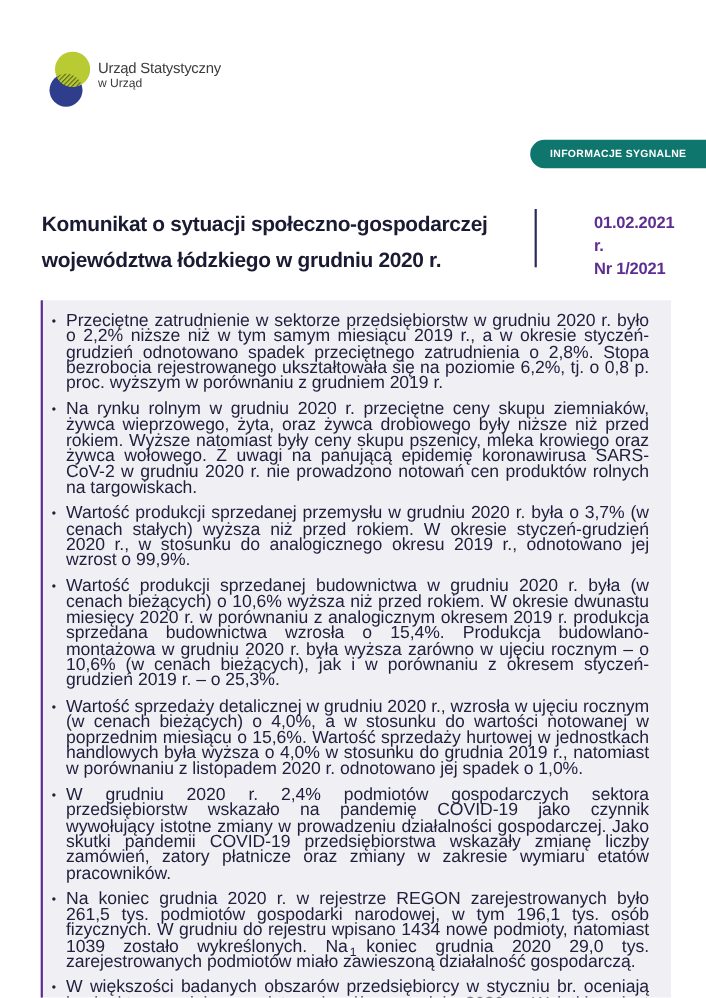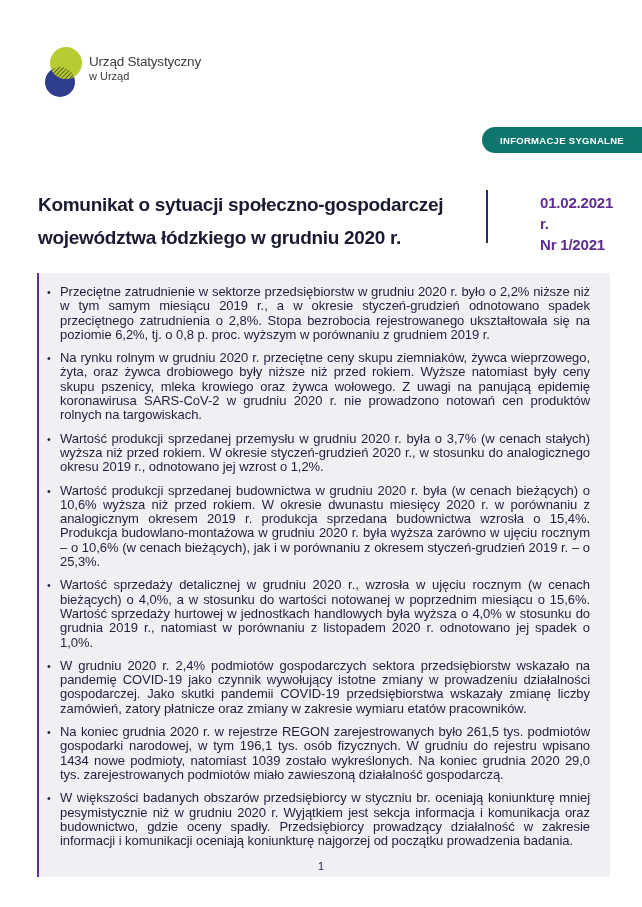--- a/index.html
+++ b/index.html
@@ -57,21 +57,21 @@
     background: #f0eff3;
     border-left: 2px solid #5e2d91;
     padding: 12px 0 14px 0;
   }
   .summary-panel ul { list-style: none; }
   .summary-panel li {
     position: relative;
     margin: 0 0 9px 0;
     padding-left: 21px;
     padding-right: 20px;
-    font-size: 13px;
+    font-size: 16px;
     line-height: 14.3px;
     color: #1f1f3d;
     text-align: justify;
     letter-spacing: -0.05px;
   }
   .summary-panel li:last-child { margin-bottom: 15px; }
   .summary-panel li::before {
     content: "\2022";
     position: absolute; left: 8px; top: 0;
     color: #1f1f3d; font-size: 11px;
@@ -120,21 +120,21 @@
     <div class="issue-block">
       <div>01.02.2021 r.</div>
       <div>Nr 1/2021</div>
     </div>
   </div>
 
   <section class="summary-panel">
     <ul>
       <li>Przeciętne zatrudnienie w sektorze przedsiębiorstw w grudniu 2020 r. było o 2,2% niższe niż w tym samym miesiącu 2019 r., a w okresie styczeń-grudzień odnotowano spadek przeciętnego zatrudnienia o 2,8%. Stopa bezrobocia rejestrowanego ukształtowała się na poziomie 6,2%, tj. o 0,8 p. proc. wyższym w porównaniu z grudniem 2019 r.</li>
       <li>Na rynku rolnym w grudniu 2020 r. przeciętne ceny skupu ziemniaków, żywca wieprzowego, żyta, oraz żywca drobiowego były niższe niż przed rokiem. Wyższe natomiast były ceny skupu pszenicy, mleka krowiego oraz żywca wołowego. Z uwagi na panującą epidemię koronawirusa SARS-CoV-2 w grudniu 2020 r. nie prowadzono notowań cen produktów rolnych na targowiskach.</li>
-      <li>Wartość produkcji sprzedanej przemysłu w grudniu 2020 r. była o 3,7% (w cenach stałych) wyższa niż przed rokiem. W okresie styczeń-grudzień 2020 r., w stosunku do analogicznego okresu 2019 r., odnotowano jej wzrost o 1,2%.</li>
+      <li>Wartość produkcji sprzedanej przemysłu w grudniu 2020 r. była o 3,7% (w cenach stałych) wyższa niż przed rokiem. W okresie styczeń-grudzień 2020 r., w stosunku do analogicznego okresu 2019 r., odnotowano jej wzrost o 99,9%.</li>
       <li>Wartość produkcji sprzedanej budownictwa w grudniu 2020 r. była (w cenach bieżących) o 10,6% wyższa niż przed rokiem. W okresie dwunastu miesięcy 2020 r. w porównaniu z analogicznym okresem 2019 r. produkcja sprzedana budownictwa wzrosła o 15,4%. Produkcja budowlano-montażowa w grudniu 2020 r. była wyższa zarówno w ujęciu rocznym – o 10,6% (w cenach bieżących), jak i w porównaniu z okresem styczeń-grudzień 2019 r. – o 25,3%.</li>
       <li>Wartość sprzedaży detalicznej w grudniu 2020 r., wzrosła w ujęciu rocznym (w cenach bieżących) o 4,0%, a w stosunku do wartości notowanej w poprzednim miesiącu o 15,6%. Wartość sprzedaży hurtowej w jednostkach handlowych była wyższa o 4,0% w stosunku do grudnia 2019 r., natomiast w porównaniu z listopadem 2020 r. odnotowano jej spadek o 1,0%.</li>
       <li>W grudniu 2020 r. 2,4% podmiotów gospodarczych sektora przedsiębiorstw wskazało na pandemię COVID-19 jako czynnik wywołujący istotne zmiany w prowadzeniu działalności gospodarczej. Jako skutki pandemii COVID-19 przedsiębiorstwa wskazały zmianę liczby zamówień, zatory płatnicze oraz zmiany w zakresie wymiaru etatów pracowników.</li>
       <li>Na koniec grudnia 2020 r. w rejestrze REGON zarejestrowanych było 261,5 tys. podmiotów gospodarki narodowej, w tym 196,1 tys. osób fizycznych. W grudniu do rejestru wpisano 1434 nowe podmioty, natomiast 1039 zostało wykreślonych. Na koniec grudnia 2020 29,0 tys. zarejestrowanych podmiotów miało zawieszoną działalność gospodarczą.</li>
       <li>W większości badanych obszarów przedsiębiorcy w styczniu br. oceniają koniunkturę mniej pesymistycznie niż w grudniu 2020 r. Wyjątkiem jest sekcja informacja i komunikacja oraz budownictwo, gdzie oceny spadły. Przedsiębiorcy prowadzący działalność w zakresie informacji i komunikacji oceniają koniunkturę najgorzej od początku prowadzenia badania.</li>
     </ul>
   </section>
 
   <footer class="page-footer">
     <span class="page-number">1</span>

